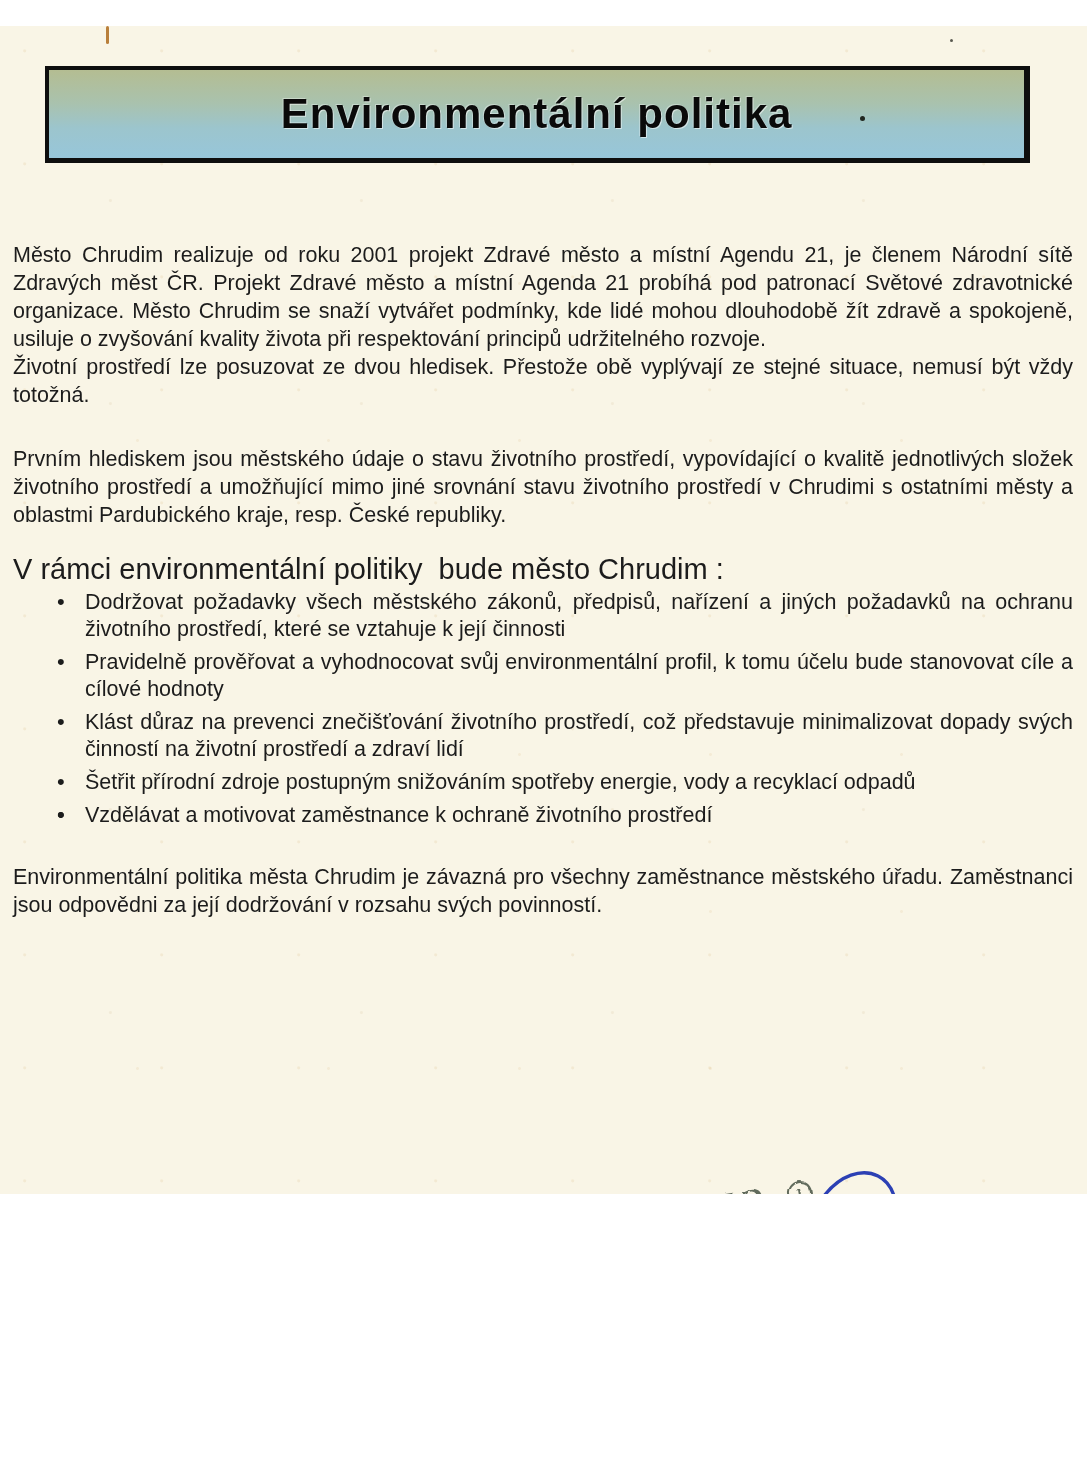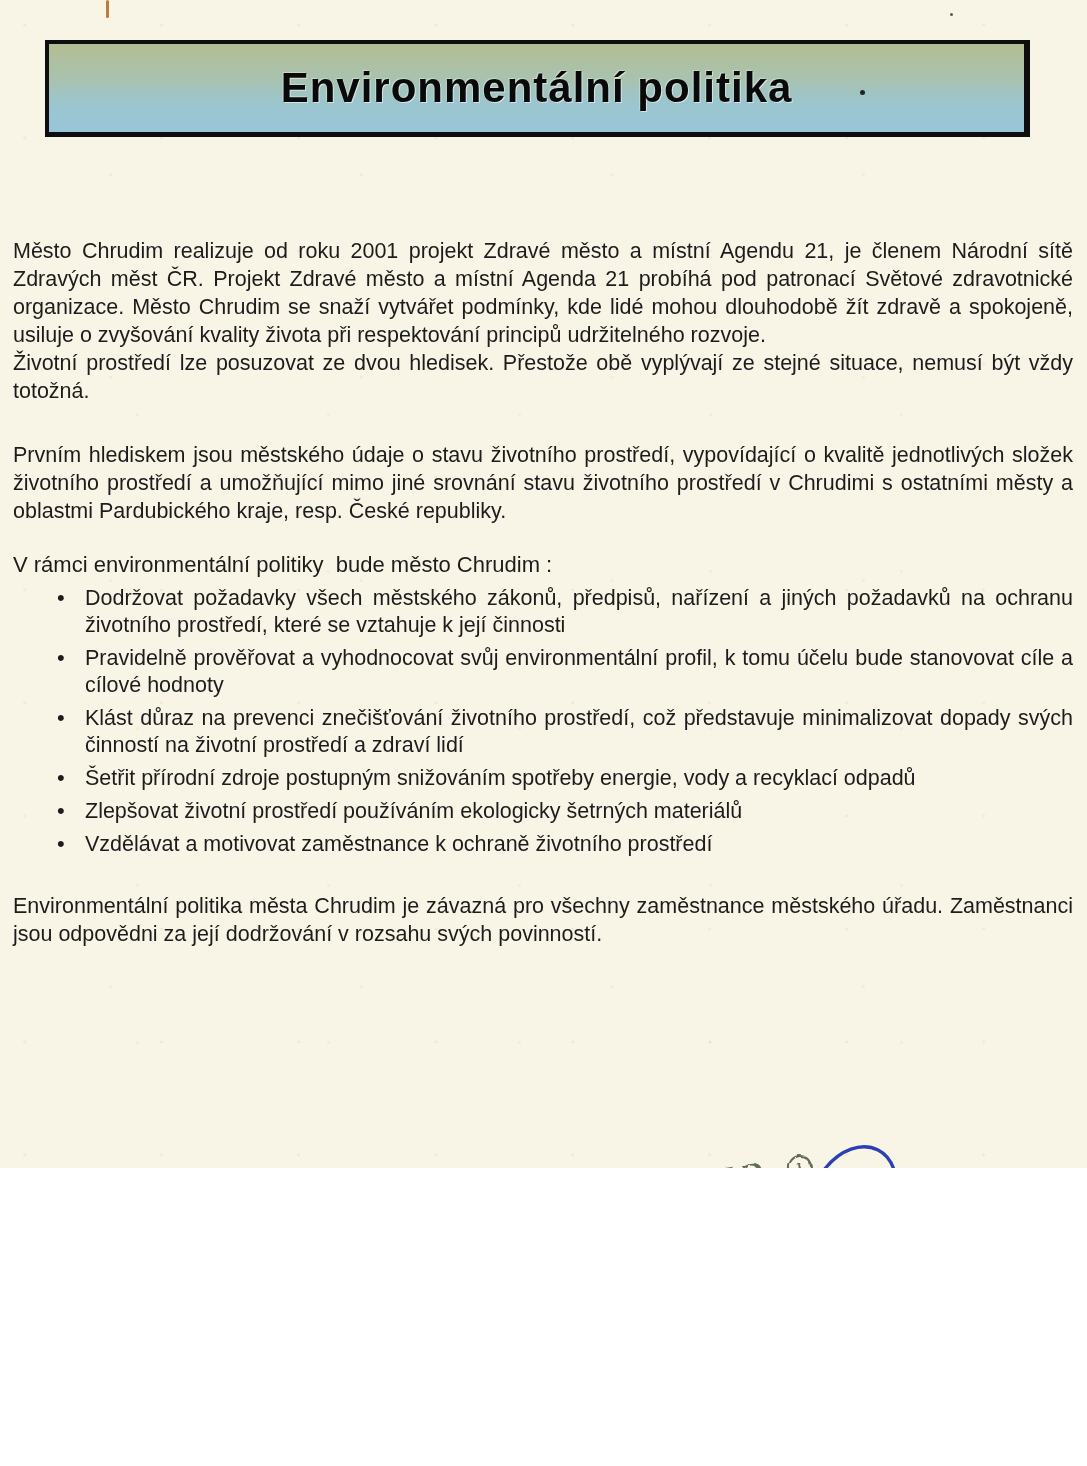--- a/index.html
+++ b/index.html
@@ -9,20 +9,21 @@
     height: 1168px;
     background-color: #f9f5e6;
     background-image:
       radial-gradient(circle at 18% 22%, rgba(214,180,120,.18) 0 1px, transparent 2px),
       radial-gradient(circle at 72% 64%, rgba(214,180,120,.15) 0 1px, transparent 2px),
       radial-gradient(circle at 44% 86%, rgba(190,160,110,.12) 0 1px, transparent 2px);
     background-size: 137px 113px, 191px 157px, 251px 203px;
     font-family: "Liberation Sans", sans-serif;
     color: #1c1c1c;
     overflow: hidden;
+    margin-top: 26px;
   }
 
   
   .banner {
     position: absolute;
     left: 45px; top: 40px;
     width: 985px; height: 97px;
     box-sizing: border-box;
     border: 4px solid #0e0e0e;
     border-right-width: 6px;
@@ -36,35 +37,35 @@
     font-size: 42px;
     font-weight: 700;
     letter-spacing: 1px;
     color: #0a0a0a;
     text-shadow: 1px 1px 0 rgba(255,255,255,.55), -1px -1px 0 rgba(255,255,255,.35);
   }
 
   
   .content {
     position: absolute;
-    left: 13px; top: 237px;
+    left: 13px; top: 215px;
     width: 1060px;
   }
   .para {
     margin: 0;
     font-size: 21.5px;
     line-height: 28px;
     text-align: justify;
   }
   .p2 { margin-bottom: 36px; }
   .p3 { margin-bottom: 26px; }
   .p4 { margin-bottom: 30px; }
   .intro {
     margin: 0 0 6px 0;
-    font-size: 22px;
+    font-size: 29px;
     line-height: 28px;
     white-space: pre-wrap;
   }
   ul.bullets {
     list-style: none;
     margin: 0 0 34px 0;
     padding: 0;
   }
   ul.bullets li {
     position: relative;
@@ -187,21 +188,20 @@
       <li>
         <span class="dot">•</span>
         <span>Klást důraz na prevenci znečišťování životního prostředí, což představuje minimalizovat dopady svých činností na životní prostředí a zdraví lidí</span>
       </li>
       <li>
         <span class="dot">•</span>
         <span>Šetřit přírodní zdroje postupným snižováním spotřeby energie, vody a recyklací odpadů</span>
       </li>
       <li>
         <span class="dot">•</span>
-        <span>Zlepšovat životní prostředí používáním ekologicky šetrných materiálů</span>
       </li>
       <li>
         <span class="dot">•</span>
         <span>Vzdělávat a motivovat zaměstnance k ochraně životního prostředí</span>
       </li>
     </ul>
 
     <p class="para">Environmentální politika města Chrudim je závazná pro všechny zaměstnance městského úřadu. Zaměstnanci jsou odpovědni za její dodržování v rozsahu svých povinností.</p>
   </div>
 

